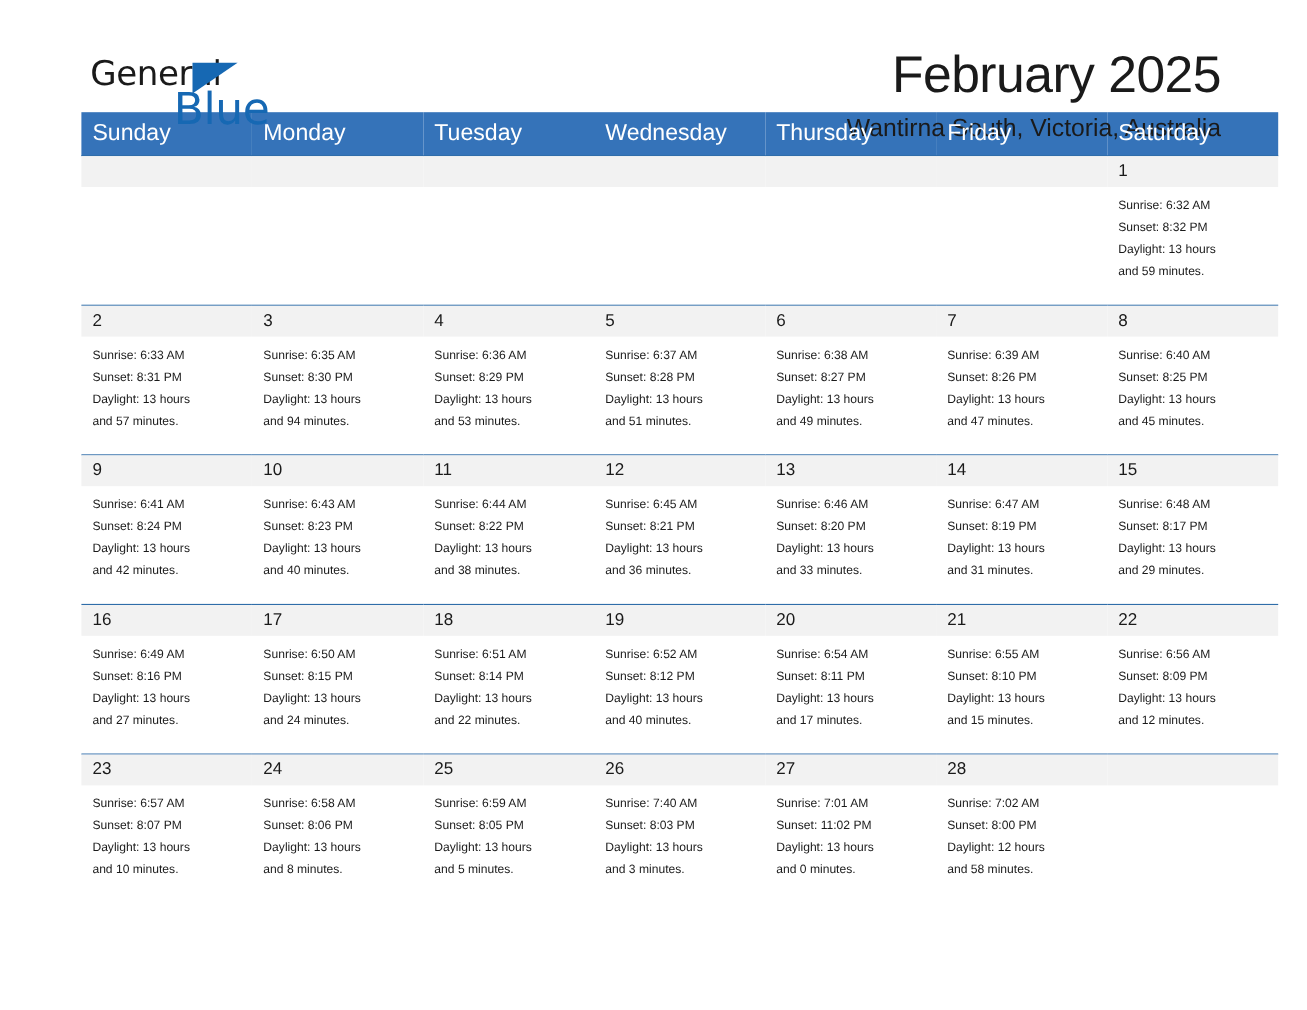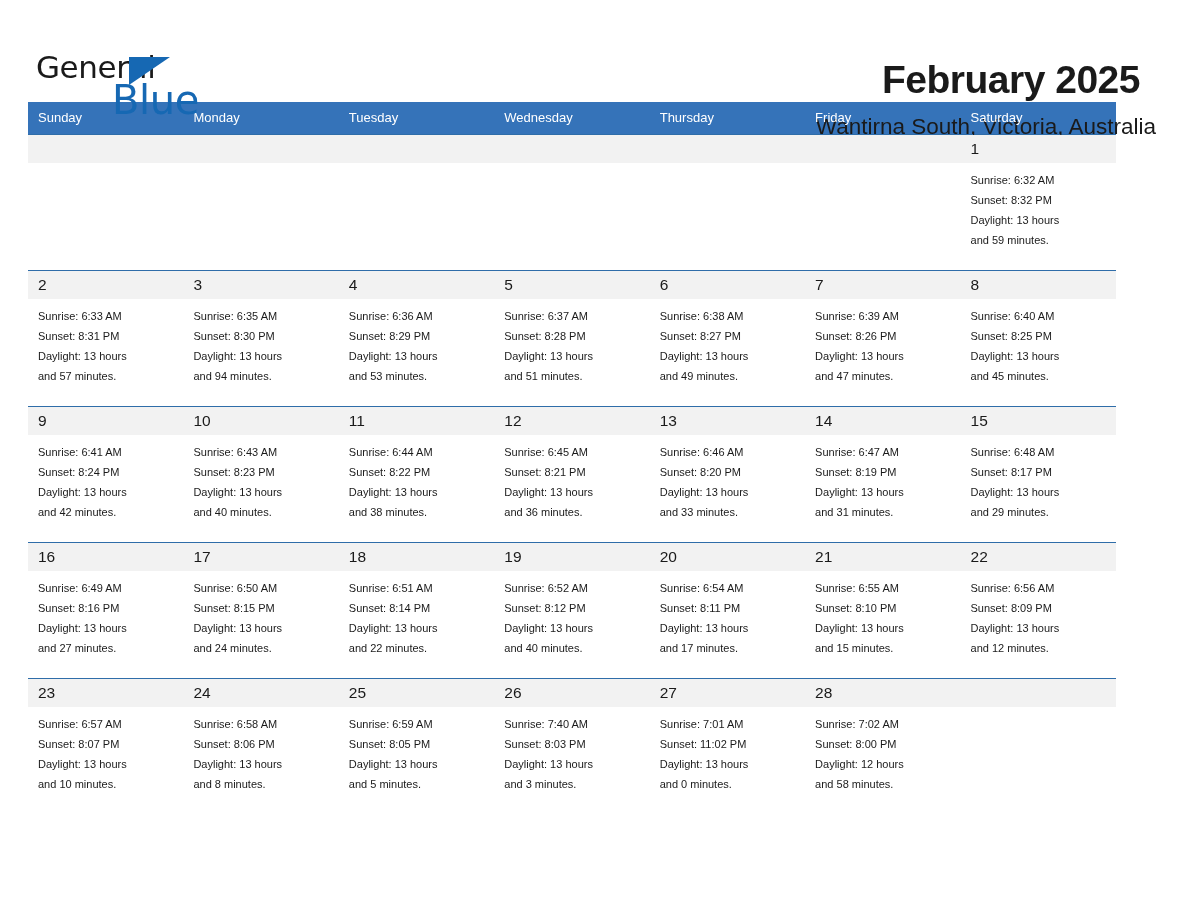--- a/index.html
+++ b/index.html
@@ -12,21 +12,21 @@
     height: 918px;
     font-family: "Liberation Sans", sans-serif;
     color: #000000;
     overflow: hidden;
   }
   .page {
     position: relative;
     width: 1188px;
     height: 880px;
     box-sizing: border-box;
-    padding: 0 28px;
+    padding: 0 74px;
   }
 
   
   .top-bar {
     display: flex;
     align-items: flex-start;
     justify-content: space-between;
     padding-top: 44px;
     height: 86px;
     box-sizing: border-box;
@@ -62,47 +62,47 @@
     font-size: 40px;
     letter-spacing: -0.4px;
     color: #1668b3;
     font-family: "DejaVu Sans", sans-serif;
   }
   .title-block {
     text-align: right;
     padding-right: 4px;
   }
   .month-title {
-    font-size: 39px;
-    font-weight: bold;
+    font-size: 47px;
+    font-weight: normal;
     color: #1a1a1a;
     letter-spacing: -0.5px;
     line-height: 1.02;
-    margin: 16px;
+    margin: 0;
   }
   .location-sub {
     font-size: 22.5px;
     font-weight: normal;
     color: #1a1a1a;
     margin: 14px 0 0 0;
     line-height: 1;
   }
 
   
   .calendar {
     margin-top: 16px;
     width: 1088px;
     border-collapse: collapse;
     table-layout: fixed;
   }
   .calendar th {
     background: #3573b9;
     color: #ffffff;
     font-weight: normal;
-    font-size: 13px;
+    font-size: 21px;
     text-align: left;
     padding: 7px 0 8px 10px;
     height: 17px;
     vertical-align: middle;
   }
   .calendar td {
     vertical-align: top;
     padding: 0;
     width: 155.4px;
     height: 135px;

